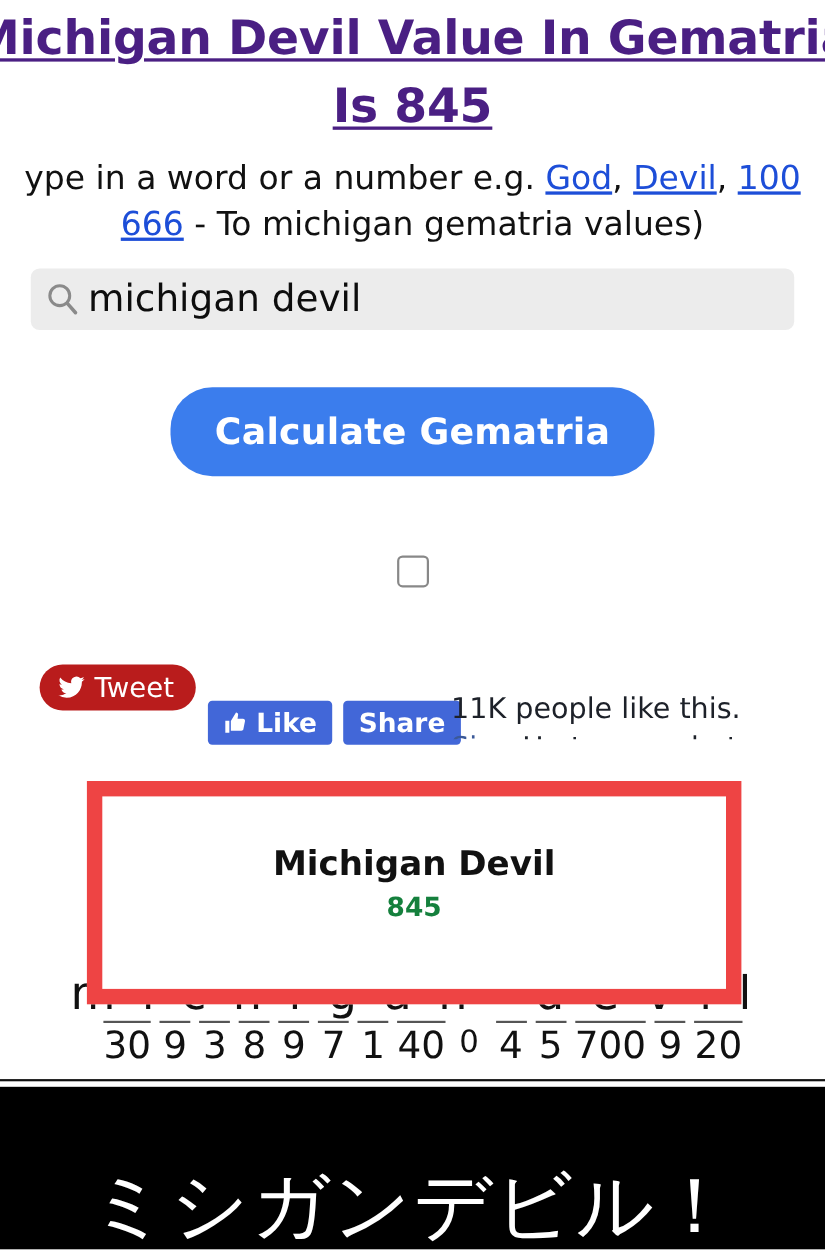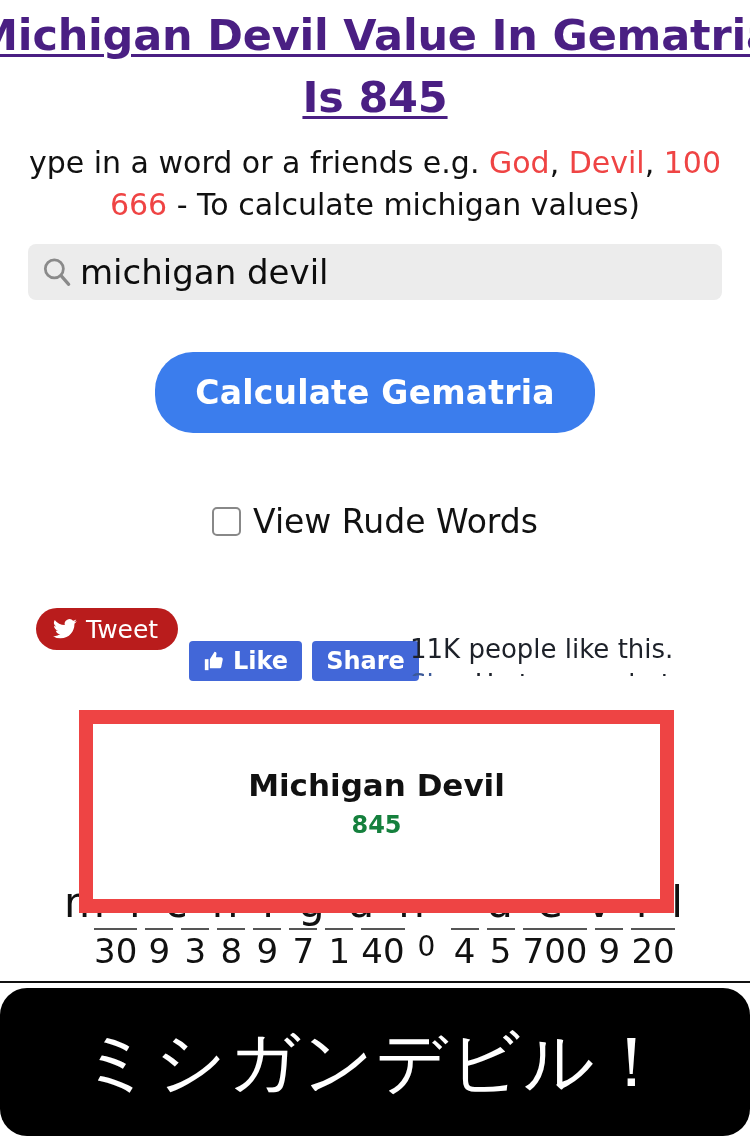--- a/index.html
+++ b/index.html
@@ -54,21 +54,22 @@
     font-size: 30px;
     line-height: 42px;
     color: #111;
     white-space: nowrap;
   }
   .subtitle .line2 {
     display: block;
     white-space: normal;
   }
   .subtitle a {
-    color: #ef4444;
+    color: #1d4ed8;
+    text-decoration: underline;
     cursor: pointer;
   }
 
   
   .search-wrap {
     margin: 18px auto 0 auto;
     width: 694px;
     position: relative;
   }
   .search-box {
@@ -305,63 +306,61 @@
   
   .black-bar {
     position: absolute;
     left: 0;
     top: 988px;
     width: 750px;
     height: 148px;
     background: #000000;
     z-index: 4;
     display: flex;
-    align-items: center;
+    align-items: flex-end;
     justify-content: center;
-    border-radius: 27px;
   }
   .black-bar .jp {
     color: #ffffff;
     font-size: 70px;
     line-height: 80px;
     font-family: "DejaVu Sans", "Liberation Sans", sans-serif;
     letter-spacing: 2px;
   }
 </style>
 </head>
 <body>
 
 <div id="page">
 
   <div class="doc">
 
     <h1 class="title">Michigan Devil Value In Gematria Is 845</h1>
 
     <div class="subtitle">
-      <span>ype in a word or a friends e.g. </span><a>God</a><span>, </span><a>Devil</a><span>, </span><a>100</a>
-      <span class="line2"><a>666</a><span> - To calculate michigan values)</span></span>
+      <span>ype in a word or a number e.g. </span><a>God</a><span>, </span><a>Devil</a><span>, </span><a>100</a>
+      <span class="line2"><a>666</a><span> - To michigan gematria values)</span></span>
     </div>
 
     <div class="search-wrap">
       <div class="search-box">
         <svg class="search-icon" viewBox="0 0 32 32">
           <circle cx="13.5" cy="13" r="8.5" fill="none" stroke="#8a8a8a" stroke-width="2.6"></circle>
           <line x1="19.8" y1="19.4" x2="27" y2="27.6" stroke="#8a8a8a" stroke-width="3" stroke-linecap="round"></line>
         </svg>
         <span class="search-value" title="Type a word or number">michigan devil</span>
       </div>
     </div>
 
     <div class="calc-wrap">
       <button class="calc-btn">Calculate Gematria</button>
     </div>
 
     <div class="rude-wrap">
       <span class="rude-box"></span>
-      <span class="rude-label">View Rude Words</span>
     </div>
 
     <div class="social-row">
 
       <div class="tweet-btn">
         <svg class="bird" viewBox="0 0 24 24">
           <path fill="#ffffff" d="M23 4.9c-.8.4-1.7.7-2.6.8.9-.6 1.6-1.5 2-2.5-.9.5-1.9.9-2.9 1.1a4.5 4.5 0 0 0-7.7 4.1A12.8 12.8 0 0 1 2.5 3.6a4.5 4.5 0 0 0 1.4 6 4.4 4.4 0 0 1-2-.6v.1c0 2.2 1.5 4 3.6 4.4a4.5 4.5 0 0 1-2 .1 4.5 4.5 0 0 0 4.2 3.1A9 9 0 0 1 1 18.6a12.7 12.7 0 0 0 6.9 2c8.3 0 12.8-6.9 12.8-12.8v-.6c.9-.6 1.6-1.4 2.3-2.3z"></path>
         </svg>
         <span class="lbl">Tweet</span>
       </div>

